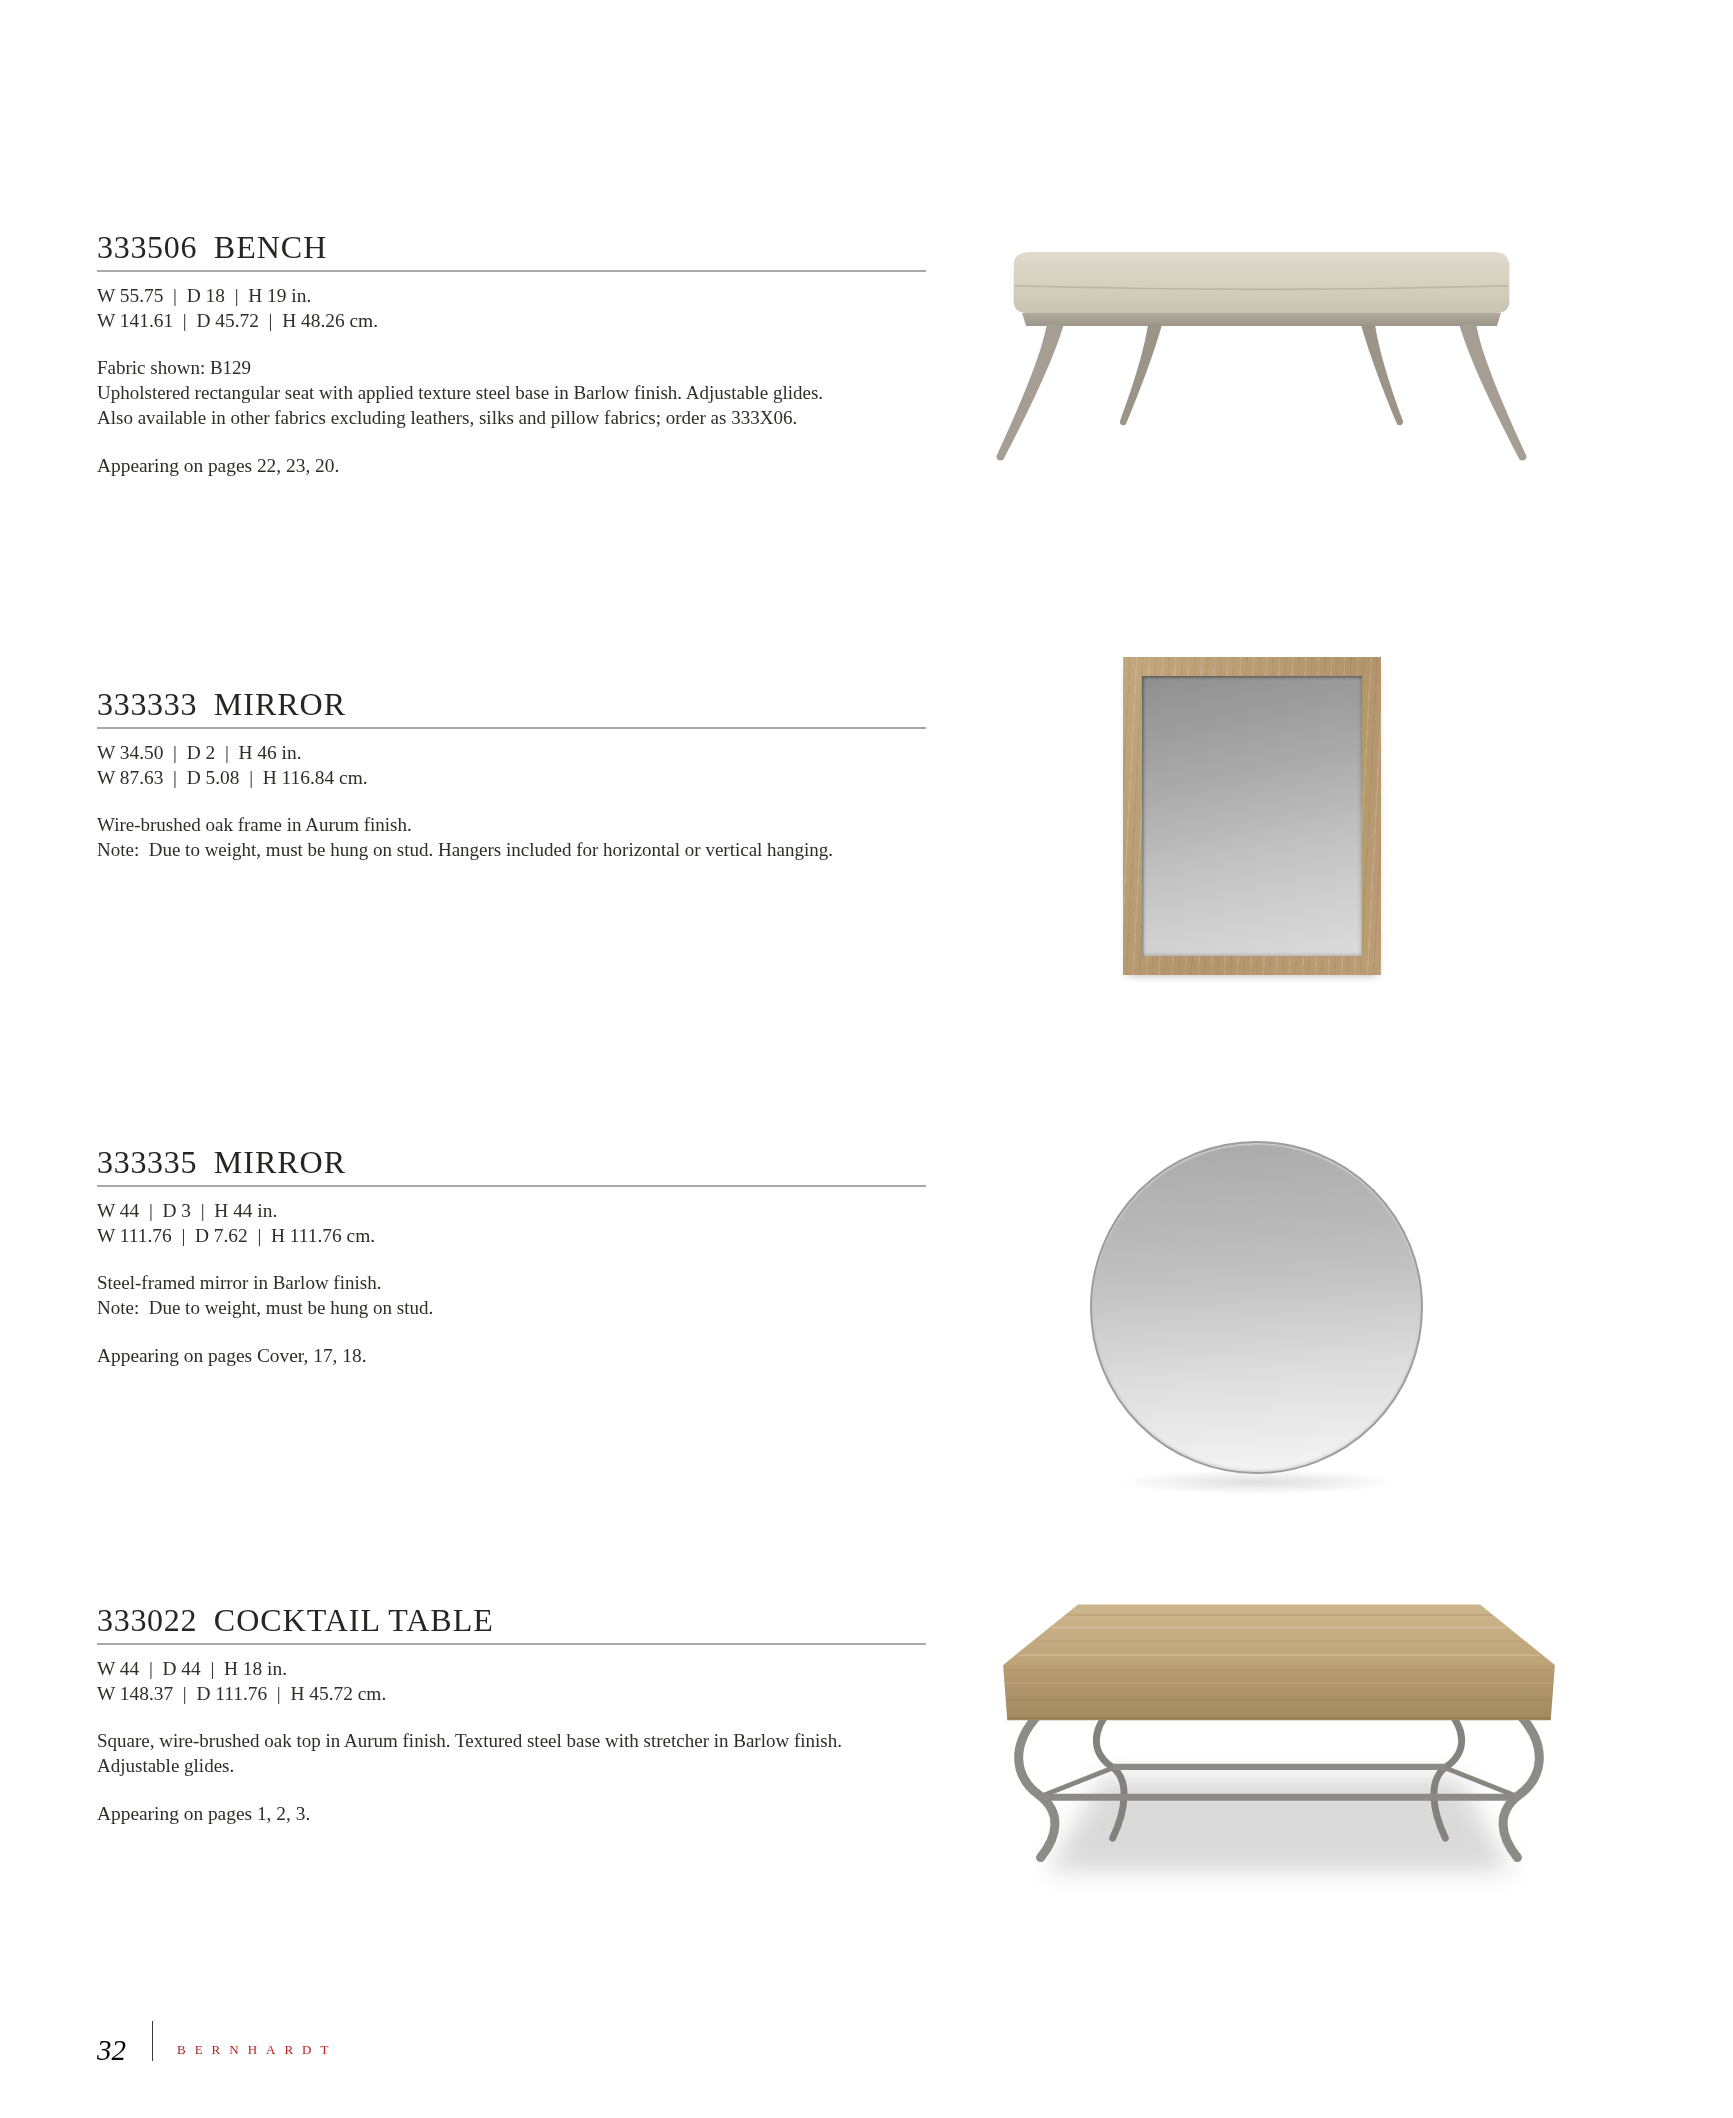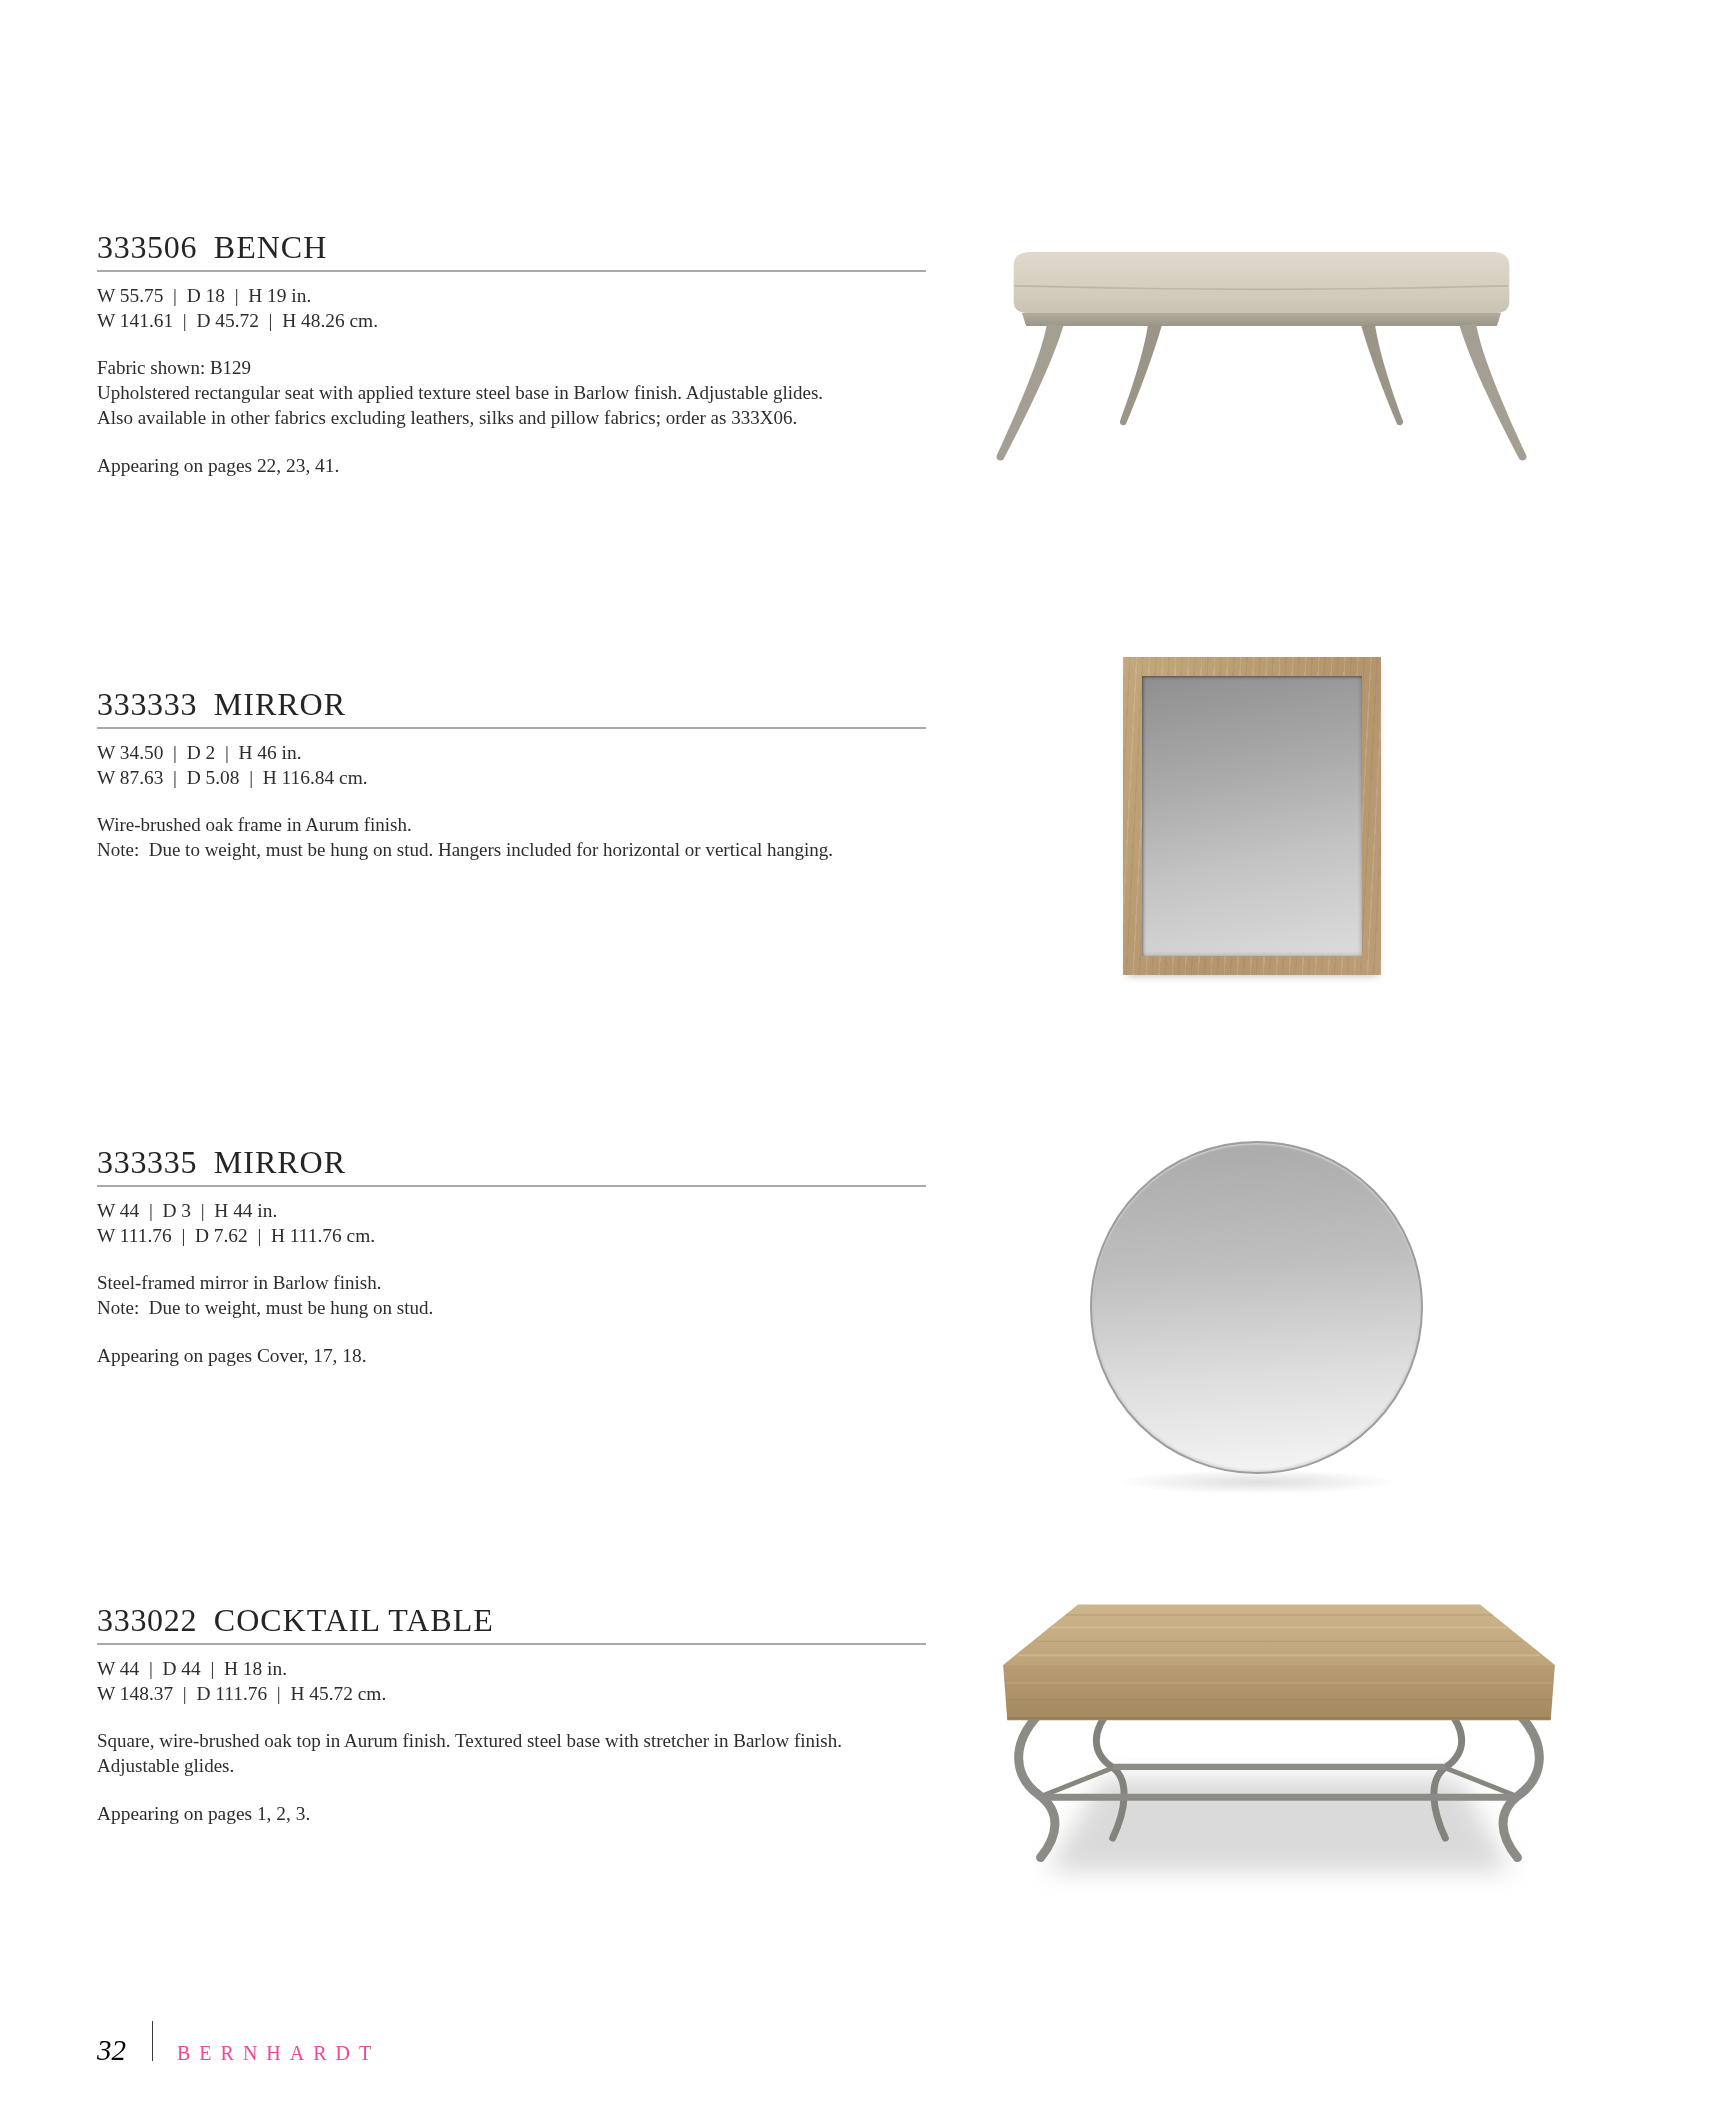--- a/index.html
+++ b/index.html
@@ -119,38 +119,38 @@
     left: 152px;
     top: 2021px;
     width: 1.4px;
     height: 40px;
     background: #3a3936;
   }
   .footer-brand {
     position: absolute;
     left: 177px;
     top: 2042px;
-    font-size: 20px;
+    font-size: 13px;
     letter-spacing: 9px;
-    color: #ec4899;
+    color: #b91c1c;
   }
 </style>
 </head>
 <body>
 
 <div class="page">
 
   <section class="product" style="top:233px">
     <h2 class="title"><span class="sku">333506</span><span class="name">BENCH</span></h2>
     <div class="rule"></div>
     <p class="dims"><span class="dim-line">W 55.75  |  D 18  |  H 19 in.</span><span class="dim-line">W 141.61  |  D 45.72  |  H 48.26 cm.</span></p>
     <p class="desc">Fabric shown: B129
 Upholstered rectangular seat with applied texture steel base in Barlow finish. Adjustable glides.
 Also available in other fabrics excluding leathers, silks and pillow fabrics; order as 333X06.</p>
-    <p class="appearing">Appearing on pages 22, 23, 41.</p>
+    <p class="appearing">Appearing on pages 22, 23, 20.</p>
   </section>
 
   <div class="figure" style="left:984px; top:243px; width:555px; height:225px;">
     <svg width="555" height="225" viewBox="0 0 800 325">
       <defs>
         <linearGradient id="seatG" x1="0" y1="0" x2="0" y2="1">
           <stop offset="0" stop-color="#dfdacb"></stop>
           <stop offset="0.55" stop-color="#d5cfc0"></stop>
           <stop offset="1" stop-color="#c9c3b4"></stop>
         </linearGradient>

